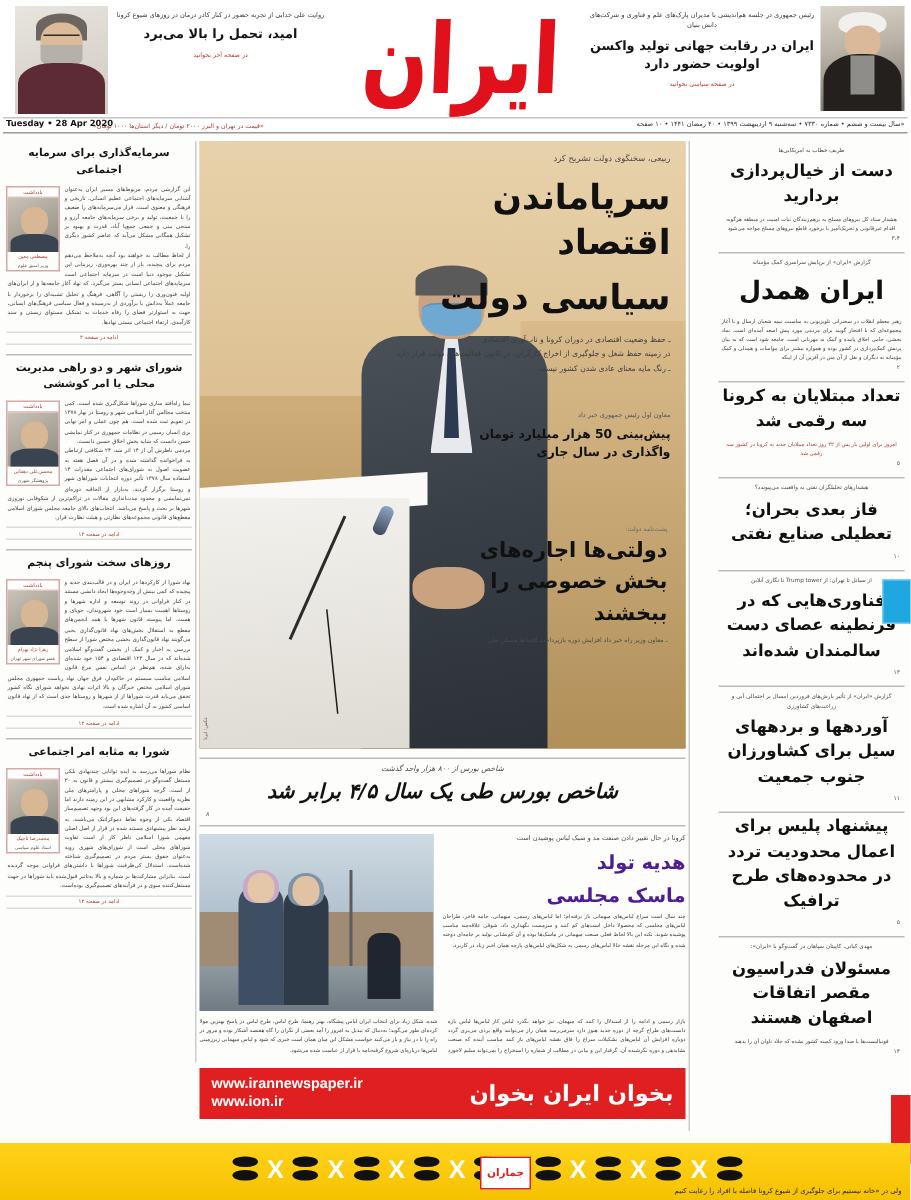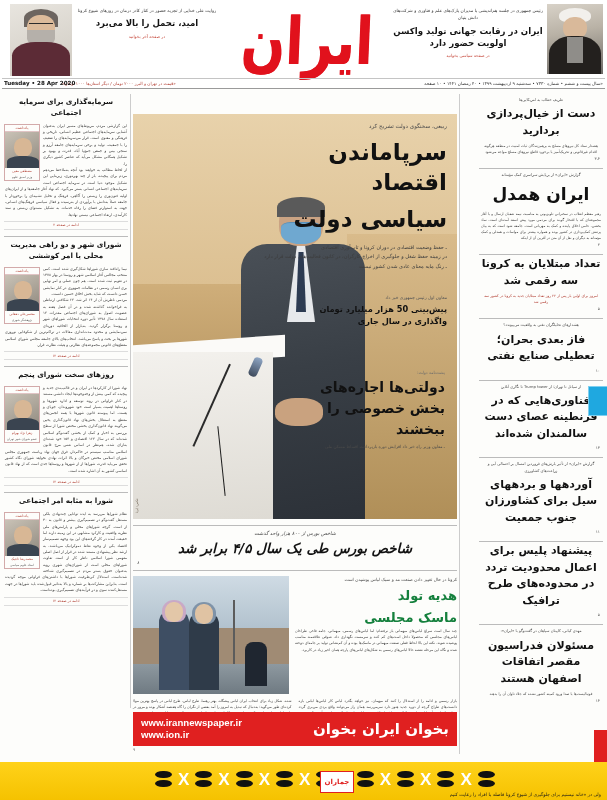--- a/index.html
+++ b/index.html
@@ -207,21 +207,20 @@
   
   .center-col {
     position: absolute; left: 133px; top: 94px;
     width: 324px; height: 660px;
     direction: rtl;
   }
   .lead {
     position: relative; width: 324px; height: 405px;
     background: linear-gradient(155deg,#e2c79a 0%,#d7b883 28%,#c9a469 60%,#a98549 100%);
     overflow: hidden;
-    margin-top: 20px;
   }
   
   .lead .wallA {
     position: absolute; left: 0; top: 0; width: 324px; height: 170px;
     background: linear-gradient(180deg,#e8d2ab,#dcc092);
   }
   .lead .wallB {
     position: absolute; left: 0; top: 170px; width: 324px; height: 235px;
     background: linear-gradient(180deg,#cfae7a,#9e7c45);
   }
@@ -386,21 +385,21 @@
   }
   .mask-photo .pole {
     position: absolute; left: 100px; top: 24px; width: 1.6px; height: 64px;
     background: #5c5c5c;
   }
   .mask-txt {
     position: absolute; right: 0; top: 0; width: 162px; text-align: right;
   }
   .mask-txt .k { font-size: 4.4px; color: #4a4a4a; line-height: 1.6; }
   .mask-txt .t {
-    font-size: 13px; font-weight: bold; color: #15803d;
+    font-size: 13px; font-weight: bold; color: #4c1d95;
     line-height: 1.5; margin-top: 3px;
   }
   .mask-body {
     position: absolute; right: 0; top: 52px; width: 162px;
     font-size: 3.6px; line-height: 1.78; color: #3a3a3a; text-align: justify;
   }
   .mask-body2 {
     position: absolute; left: 0; top: 122px; width: 324px;
     font-size: 3.6px; line-height: 1.78; color: #3a3a3a; text-align: justify;
     column-count: 2; column-gap: 7px;

